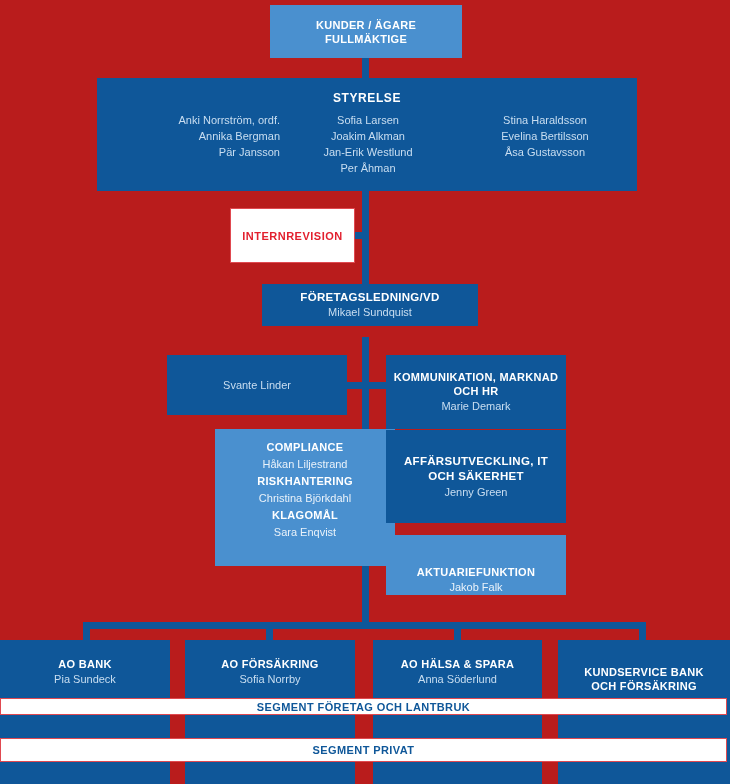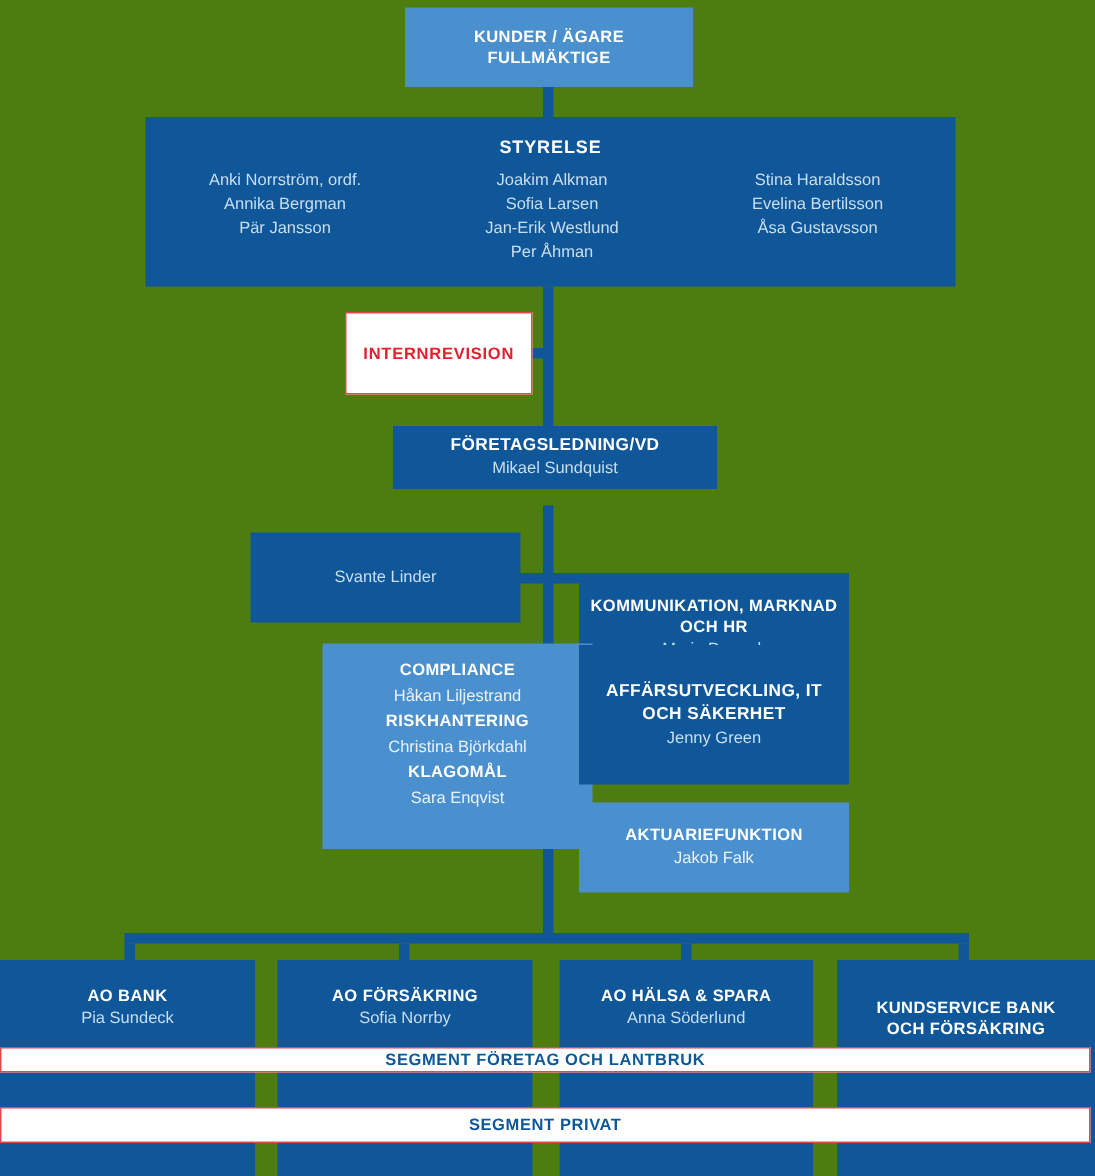--- a/index.html
+++ b/index.html
@@ -1,21 +1,21 @@
 <!DOCTYPE html>
 <html style="--dark: #0f5799; --light: #4a90cf; --red: #e04950; --redtext: #e2202e; --namedark: #c9def1; --namelight: #e9f2fa;"><head>
 <meta charset="utf-8">
 <style>
   :root{
     --dark:#0f5799; --light:#4a90cf; --red:#e04950; --redtext:#e2202e;
     --namedark:#c9def1; --namelight:#e9f2fa;
   }
   html,body{margin:0;padding:0;background:#ffffff;}
   #canvas{
-    position:relative;width:730px;height:784px;background:#4d7c0f;overflow:hidden;
+    position:relative;width:730px;height:784px;background:#b91c1c;overflow:hidden;
     font-family:"Liberation Sans","DejaVu Sans",sans-serif;
   }
   .abs{position:absolute;box-sizing:border-box;}
   .line{background:var(--dark);}
   .box-dark{background:var(--dark);color:#ffffff;text-align:center;}
   .box-light{background:var(--light);color:#ffffff;text-align:center;}
   .box-outline{background:#ffffff;border:1.5px solid var(--red);text-align:center;}
   .t{font-weight:bold;font-size:11px;line-height:14px;letter-spacing:.3px;color:#ffffff;}
   .t-big{font-weight:bold;font-size:12px;line-height:14px;letter-spacing:.6px;color:#ffffff;}
   .n{font-size:11px;line-height:16px;color:var(--namedark);}
@@ -47,28 +47,28 @@
   <div class="abs line" style="left:266px;top:629px;width:7px;height:11px;"></div>
   <div class="abs line" style="left:454px;top:629px;width:7px;height:11px;"></div>
   <div class="abs line" style="left:639px;top:629px;width:7px;height:11px;"></div>
 
   <div class="abs box-light center-col" style="left:270px;top:5px;width:192px;height:53px;">
     <div class="t" style="width:140px;">KUNDER / ÄGARE FULLMÄKTIGE</div>
   </div>
 
   <div class="abs box-dark" style="left:97px;top:78px;width:540px;height:113px;">
     <div class="t-big" style="margin-top:13px;">STYRELSE</div>
-    <div class="abs" style="left:3px;top:34px;width:180px;">
+    <div class="abs" style="left:3px;top:34px;width:180px;text-align:right;">
       <div class="n">Anki Norrström, ordf.</div>
       <div class="n">Annika Bergman</div>
       <div class="n">Pär Jansson</div>
     </div>
     <div class="abs" style="left:181px;top:34px;width:180px;">
+      <div class="n">Sofia Larsen</div>
       <div class="n">Joakim Alkman</div>
-      <div class="n">Sofia Larsen</div>
       <div class="n">Jan-Erik Westlund</div>
       <div class="n">Per Åhman</div>
     </div>
     <div class="abs" style="left:358px;top:34px;width:180px;">
       <div class="n">Stina Haraldsson</div>
       <div class="n">Evelina Bertilsson</div>
       <div class="n">Åsa Gustavsson</div>
     </div>
   </div>
 
@@ -78,40 +78,40 @@
 
   <div class="abs box-dark center-col" style="left:262px;top:284px;width:216px;height:42px;">
     <div class="t" style="font-size:11.5px;">FÖRETAGSLEDNING/VD</div>
     <div class="n">Mikael Sundquist</div>
   </div>
 
   <div class="abs box-dark center-col" style="left:167px;top:355px;width:180px;height:60px;">
     <div class="n">Svante Linder</div>
   </div>
 
-  <div class="abs box-dark center-col" style="left:386px;top:355px;width:180px;height:74px;margin-top:27px;">
+  <div class="abs box-dark center-col" style="left:386px;top:355px;width:180px;height:74px;">
     <div class="t" style="width:174px;">KOMMUNIKATION, MARKNAD OCH HR</div>
     <div class="n">Marie Demark</div>
   </div>
 
   <div class="abs box-light" style="left:167px;top:429px;width:180px;height:137px;padding-top:10px;margin-left:48px;">
     <div class="t" style="line-height:17px;">COMPLIANCE</div>
     <div class="n n-on-light" style="line-height:17px;">Håkan Liljestrand</div>
     <div class="t" style="line-height:17px;">RISKHANTERING</div>
     <div class="n n-on-light" style="line-height:17px;">Christina Björkdahl</div>
     <div class="t" style="line-height:17px;">KLAGOMÅL</div>
     <div class="n n-on-light" style="line-height:17px;">Sara Enqvist</div>
   </div>
 
   <div class="abs box-dark center-col" style="left:386px;top:430px;width:180px;height:93px;">
     <div class="t" style="width:150px;font-size:11.5px;line-height:15px;">AFFÄRSUTVECKLING, IT OCH SÄKERHET</div>
     <div class="n">Jenny Green</div>
   </div>
 
-  <div class="abs box-light center-col" style="left:386px;top:535px;width:180px;height:60px;">
+  <div class="abs box-light center-col" style="left:386px;top:535px;width:180px;height:60px;justify-content:flex-end;">
     <div class="t">AKTUARIEFUNKTION</div>
     <div class="n n-on-light">Jakob Falk</div>
   </div>
 
   <div class="abs box-dark" style="left:0px;top:640px;width:170px;height:144px;padding-top:17px;">
     <div class="t">AO BANK</div>
     <div class="n">Pia Sundeck</div>
   </div>
   <div class="abs box-dark" style="left:185px;top:640px;width:170px;height:144px;padding-top:17px;">
     <div class="t">AO FÖRSÄKRING</div>

